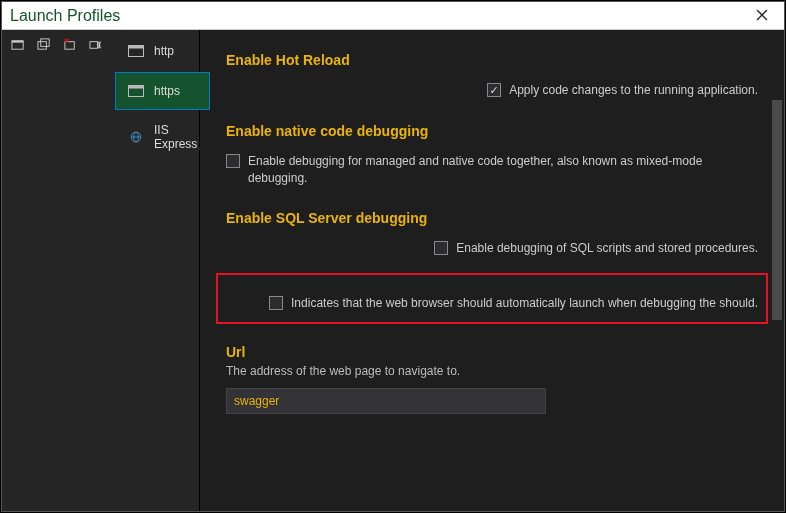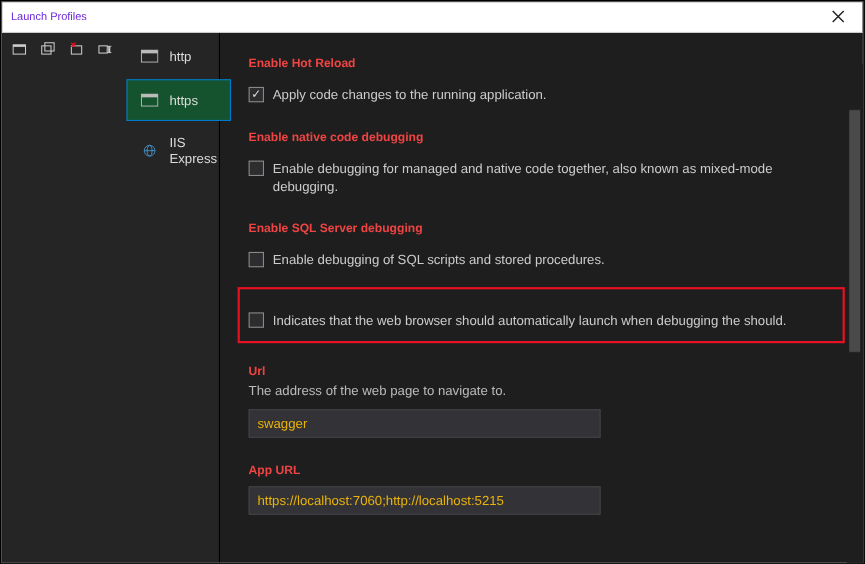--- a/index.html
+++ b/index.html
@@ -1,37 +1,37 @@
 <!DOCTYPE html>
 <html><head>
   <meta charset="utf-8">
   <style>
     * { box-sizing: border-box; margin: 0; padding: 0; }
     body { font-family: "Segoe UI", Arial, sans-serif; font-size: 12px; background: #000; width: 786px; height: 513px; overflow: hidden; }
     .window { width: 784px; height: 511px; background: #2d2d30; border: 1px solid #555; position: relative; margin: 1px; }
     .titlebar { height: 28px; background: #fff; display: flex; align-items: center; padding: 0 8px; border-bottom: 1px solid #ccc; justify-content: space-between; }
-    .titlebar .title { color: #6d28d9; font-size: 10px; }
+    .titlebar .title { color: #14532d; font-size: 16px; }
     .titlebar .close { color: #222; font-size: 14px; cursor: pointer; padding: 2px 8px; }
     .body { display: flex; height: calc(100% - 28px); background: #1e1e1e; position: relative; }
     .sidebar { width: 198px; background: #252526; border-right: 1px solid #000; display: flex; flex-direction: row; }
     .toolbar { height: 28px; display: flex; align-items: center; gap: 10px; padding: 4px 8px; }
     .tool-icon { width: 16px; height: 16px; display: flex; align-items: center; justify-content: center; color: #ccc; cursor: pointer; }
     .tool-icon svg { width: 15px; height: 15px; }
     .profile-list { display: flex; flex-direction: column; padding-top: 2px; }
     .profile-item { display: flex; align-items: center; gap: 10px; padding: 10px 12px; color: #ddd; cursor: pointer; border: 1px solid transparent; margin: 0 3px 2px 3px; }
     .profile-item.selected { border: 1px solid #007acc; background: #14532d; }
     .profile-item .picon { width: 16px; height: 16px; display: flex; align-items: center; justify-content: center; }
     .profile-item .picon svg { width: 16px; height: 12px; }
     .content { flex: 1; overflow-y: auto; padding: 22px 26px 20px 26px; color: #ccc; position: relative; }
     .content::-webkit-scrollbar { width: 14px; }
     .content::-webkit-scrollbar-track { background: #1e1e1e; }
     .content::-webkit-scrollbar-thumb { background: #4d4d4d; }
     .section { margin-bottom: 24px; }
-    .section-title { font-weight: 600; color: #ef4444; font-size: 11px; margin-bottom: 4px; }
-    .check-row { display: flex; align-items: flex-start; gap: 8px; margin-top: 14px; }
+    .section-title { font-weight: 600; color: #eab308; font-size: 14px; margin-bottom: 4px; }
+    .check-row { display: flex; align-items: flex-start; gap: 8px; margin-top: 14px; justify-content: flex-end; }
     .checkbox { width: 14px; height: 14px; border: 1px solid #888; flex-shrink: 0; margin-top: 1px; display: flex; align-items: center; justify-content: center; background: #2d2d30; cursor: pointer; }
     .checkbox.checked::after { content: "✓"; color: #ddd; font-size: 11px; line-height: 1; }
     .check-label { color: #ccc; line-height: 1.4; }
     .highlight-box { border: 2px solid #e81123; padding: 6px 8px 10px 8px; margin: -8px -10px 20px -10px; }
     .desc { color: #bbb; margin-top: 2px; margin-bottom: 6px; }
     .textfield { width: 320px; background: #333337; border: 1px solid #434346; color: #eab308; padding: 5px 7px; font-family: inherit; font-size: 12px; margin-top: 4px; }
     .scrolltrack { position: absolute; right: 0; top: 28px; bottom: 0; width: 14px; background: #1e1e1e; }
     .scrollthumb { position: absolute; right: 2px; top: 42px; width: 10px; height: 220px; background: #4a4a4a; }
   </style>
 </head>
@@ -139,23 +139,19 @@
           <div class="check-label">Indicates that the web browser should automatically launch when debugging the should.</div>
         </div>
       </div>
 
       <div class="section">
         <div class="section-title">Url</div>
         <div class="desc">The address of the web page to navigate to.</div>
         <input class="textfield" type="text" value="swagger" style="">
       </div>
 
-      <div class="section">
-        <div class="section-title">App URL</div>
-        <input class="textfield" type="text" value="https://localhost:7060;http://localhost:5215" style="">
-      </div>
     </div>
 
     <div class="scrolltrack">
       <div class="scrollthumb"></div>
     </div>
   </div>
 </div>
 
 </body></html>

